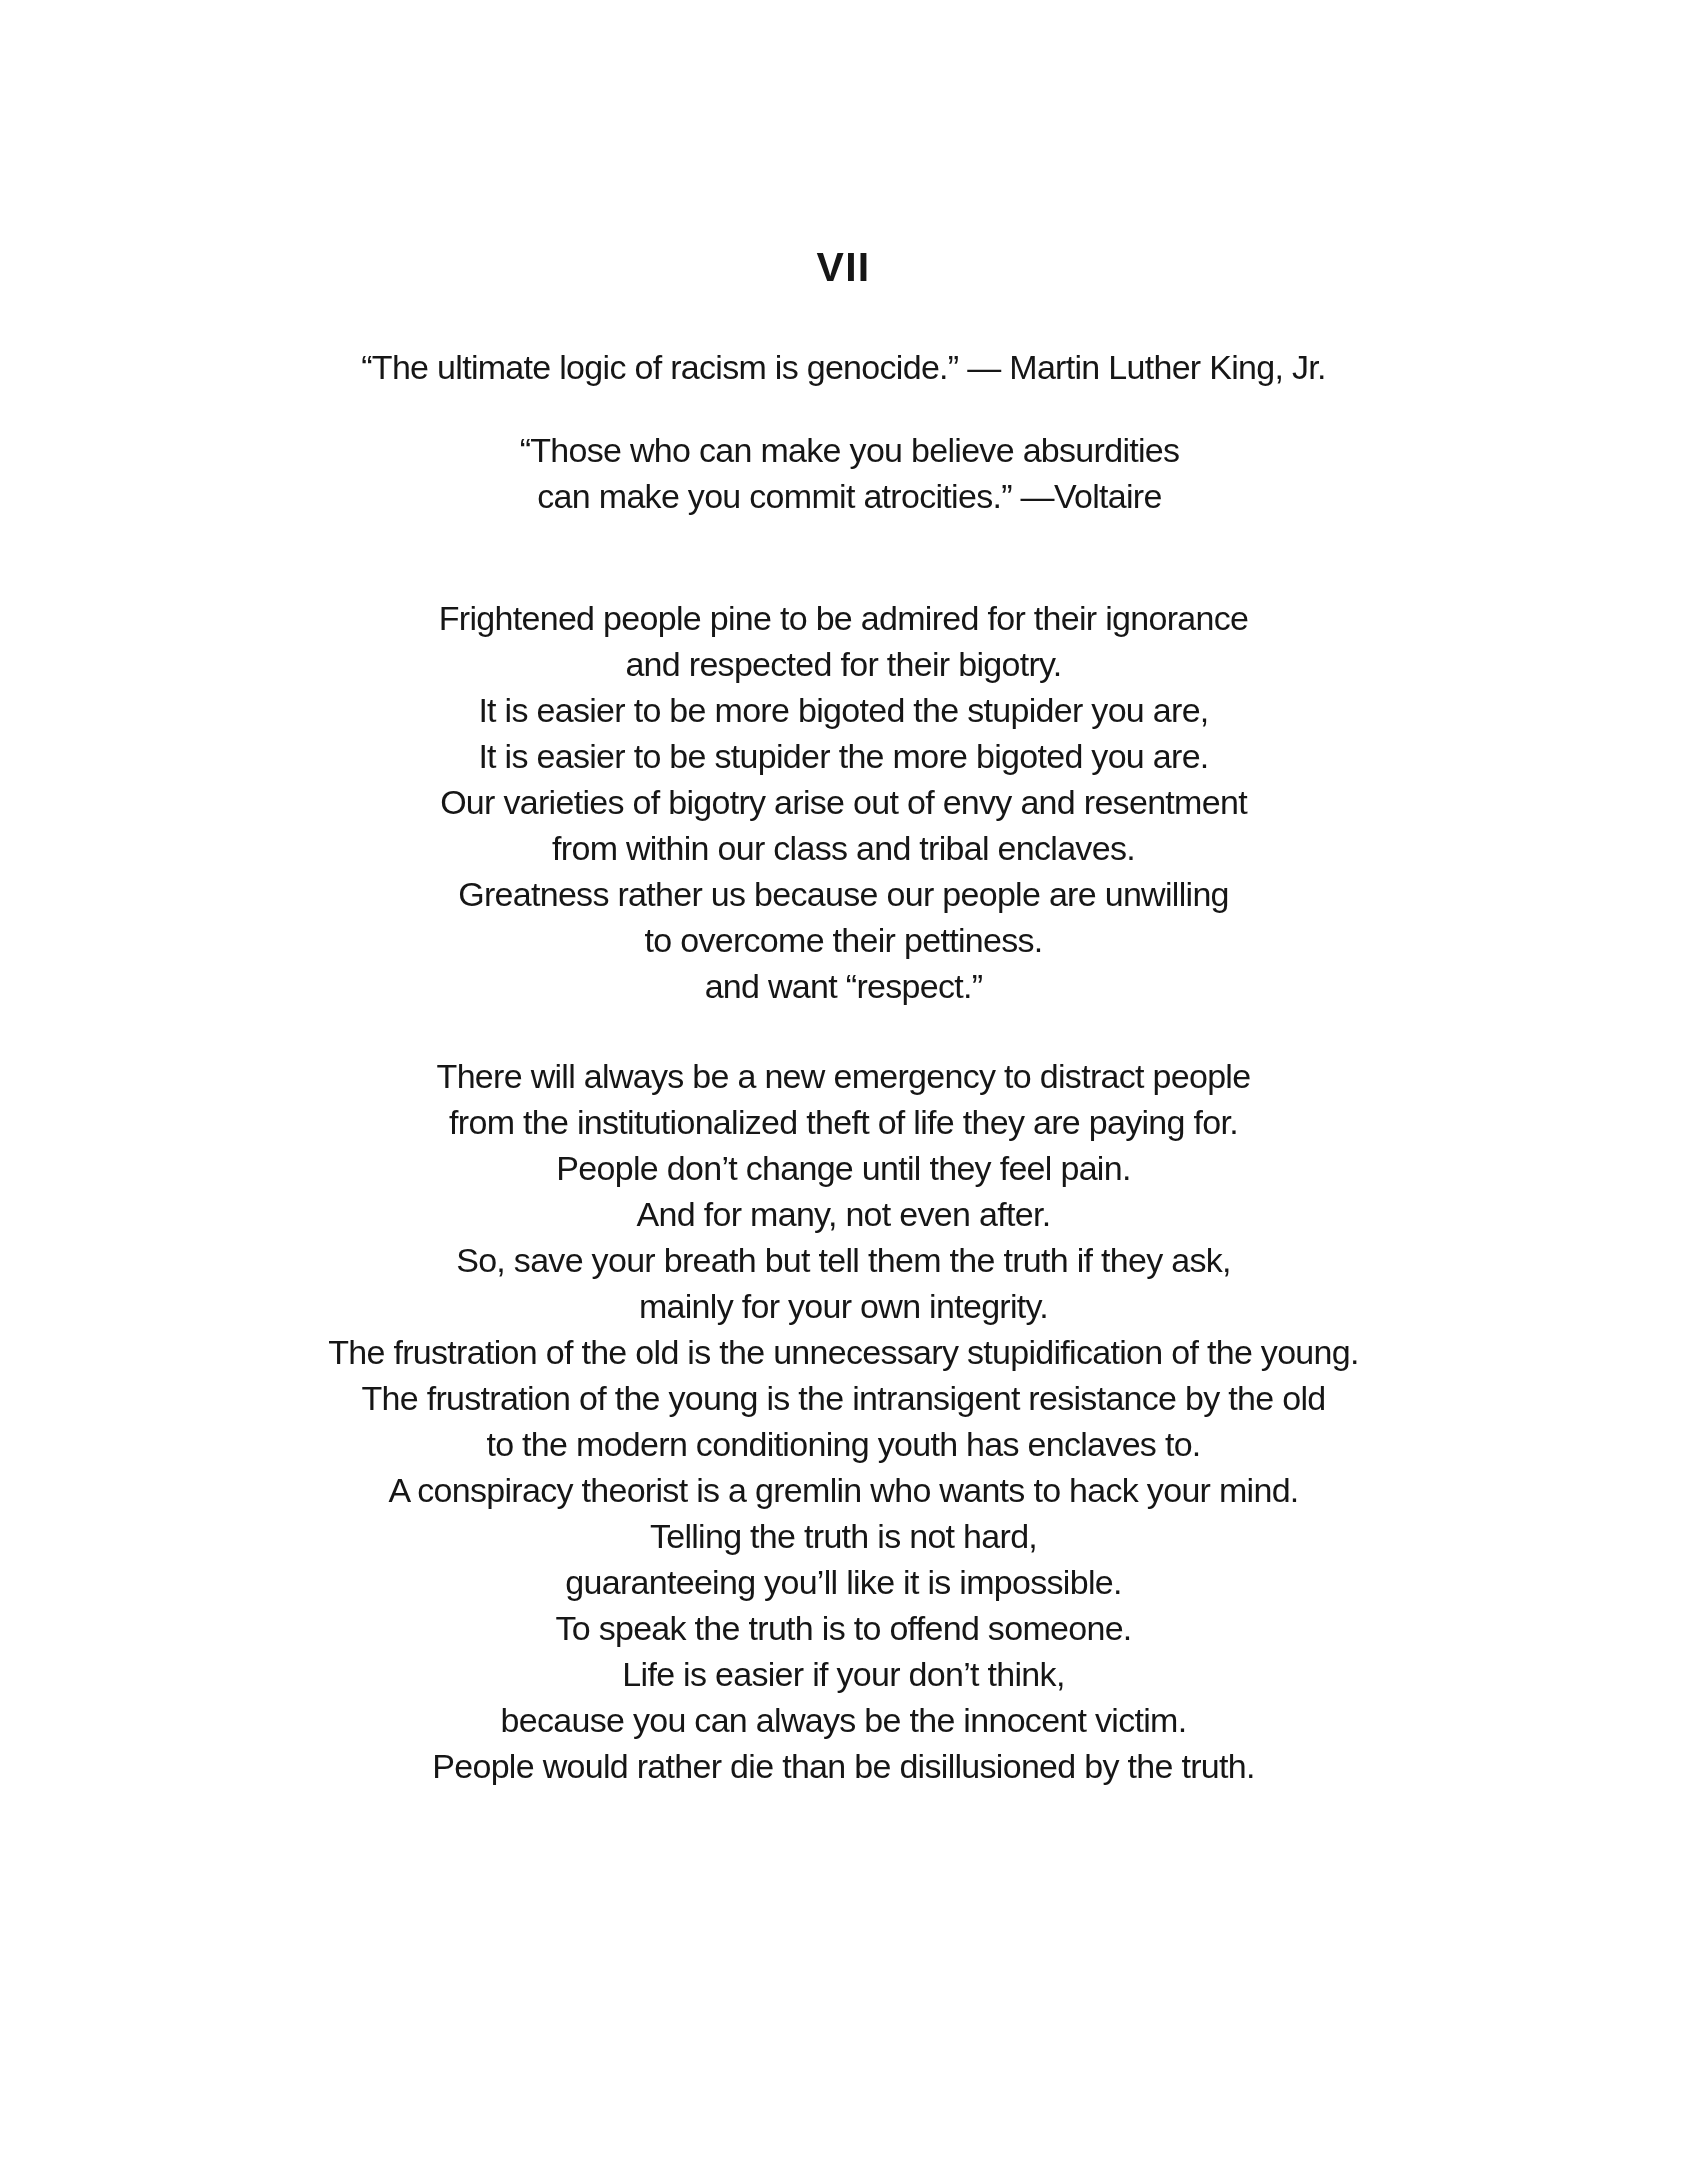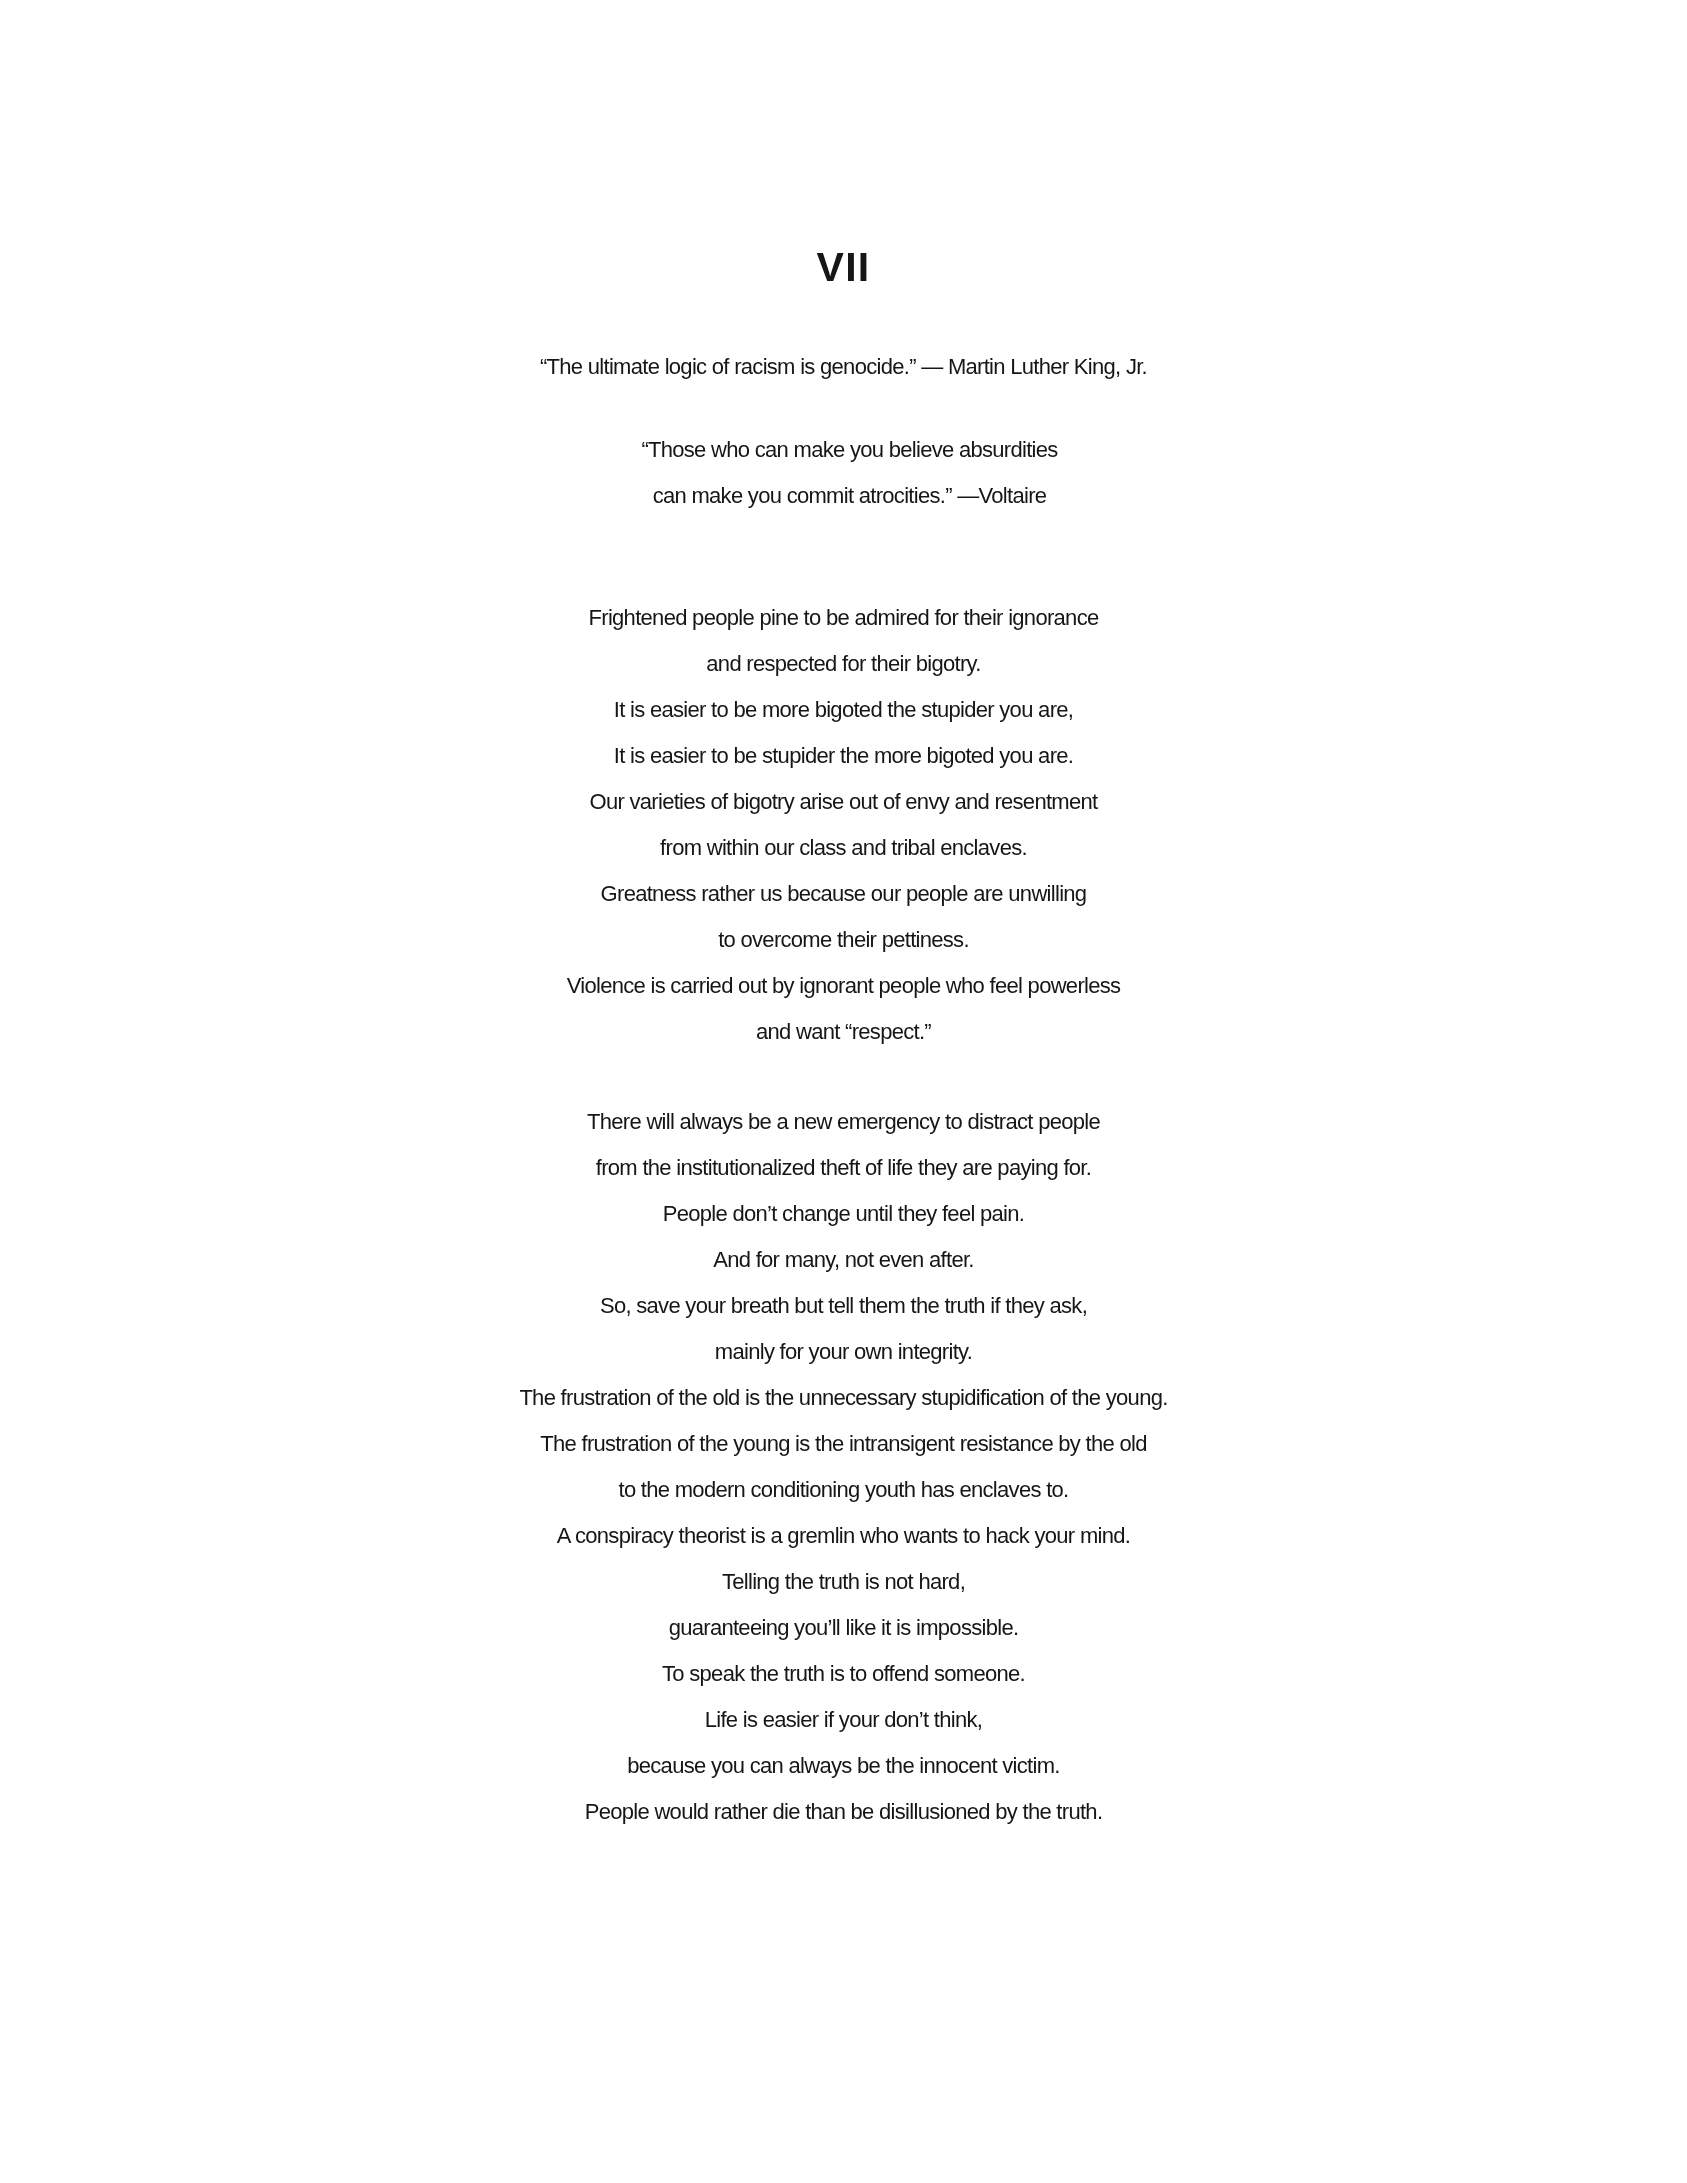--- a/index.html
+++ b/index.html
@@ -22,21 +22,21 @@
     font-family: "Liberation Sans", sans-serif;
   }
   .heading {
     font-size: 41px;
     line-height: 42px;
     font-weight: 700;
     letter-spacing: 1.3px;
     margin: 0;
   }
   .line {
-    font-size: 22px;
+    font-size: 34px;
     line-height: 46px;
     letter-spacing: -0.7px;
     white-space: nowrap;
   }
   .epigraph-mlk { margin-top: 56px; }
   .epigraph-voltaire { margin-top: 37px; padding-left: 12px; }
   .stanza-1 { margin-top: 76px; }
   .stanza-2 { margin-top: 44px; }
 </style>
 </head>
@@ -57,21 +57,20 @@
 
   <div class="stanza-1">
     <div class="line">Frightened people pine to be admired for their ignorance</div>
     <div class="line">and respected for their bigotry.</div>
     <div class="line">It is easier to be more bigoted the stupider you are,</div>
     <div class="line">It is easier to be stupider the more bigoted you are.</div>
     <div class="line">Our varieties of bigotry arise out of envy and resentment</div>
     <div class="line">from within our class and tribal enclaves.</div>
     <div class="line">Greatness rather us because our people are unwilling</div>
     <div class="line">to overcome their pettiness.</div>
-    <div class="line">Violence is carried out by ignorant people who feel powerless</div>
     <div class="line">and want “respect.”</div>
   </div>
 
   <div class="stanza-2">
     <div class="line">There will always be a new emergency to distract people</div>
     <div class="line">from the institutionalized theft of life they are paying for.</div>
     <div class="line">People don’t change until they feel pain.</div>
     <div class="line">And for many, not even after.</div>
     <div class="line">So, save your breath but tell them the truth if they ask,</div>
     <div class="line">mainly for your own integrity.</div>

